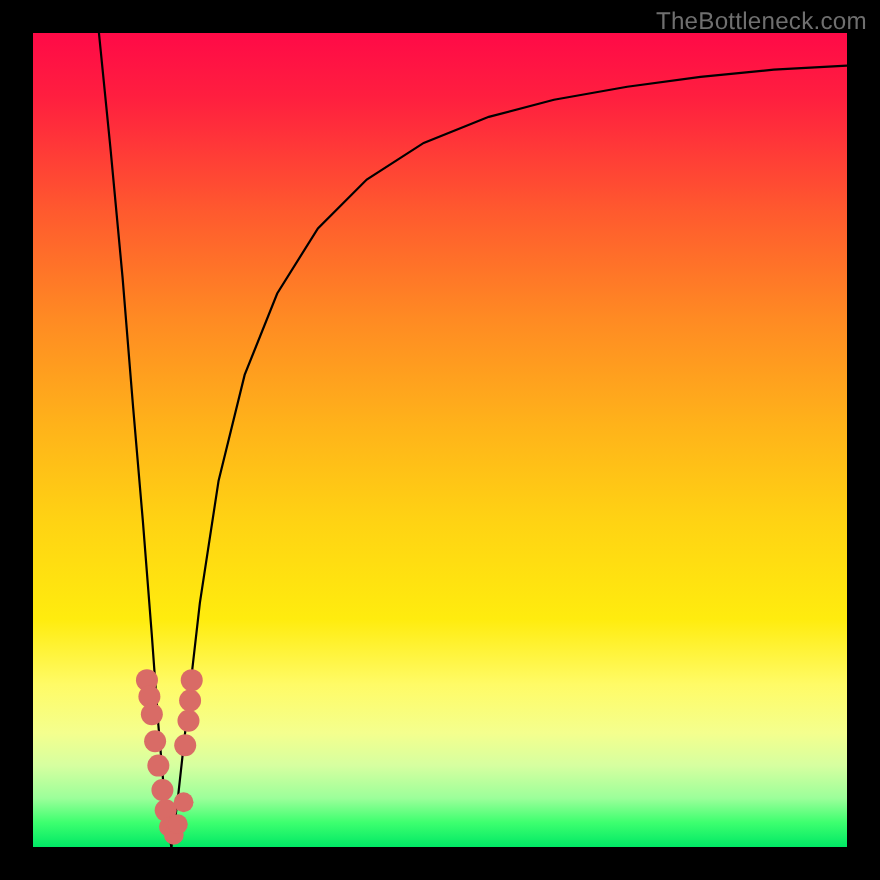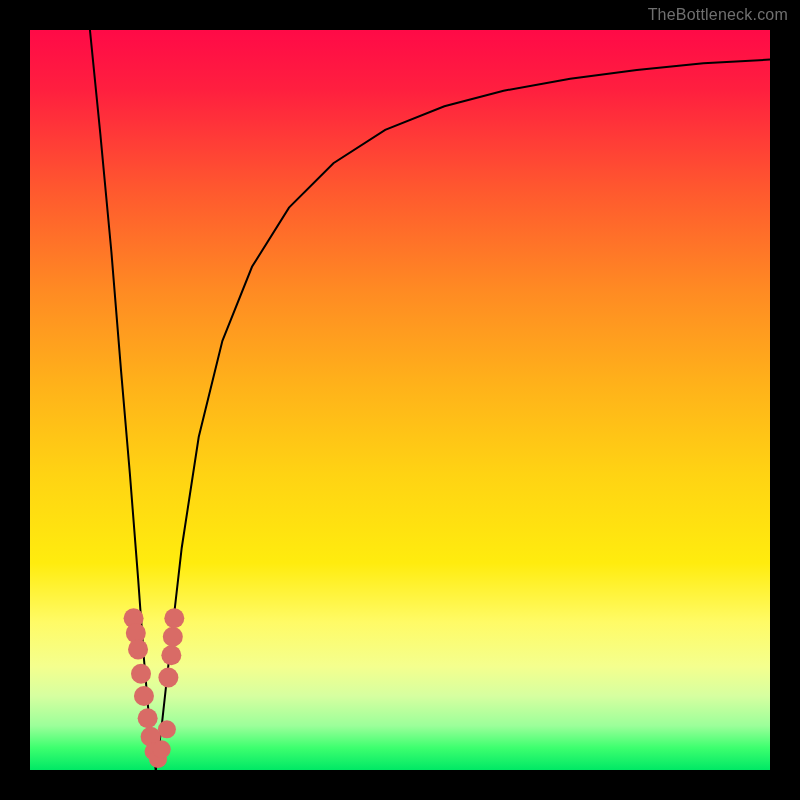--- a/index.html
+++ b/index.html
@@ -38,21 +38,21 @@
       #d6ffa0 90%,
       #9cff9a 94%,
       #3dff6f 97%,
       #00e865 100%);
   }
   .watermark {
     position: absolute;
     top: 6px;
     right: 12px;
     color: #6f6f6f;
-    font-size: 16px;
+    font-size: 22px;
     font-weight: 500;
     letter-spacing: 0.2px;
     user-select: none;
   }
   svg.overlay {
     position: absolute;
     left: 0;
     top: 0;
     width: 740px;
     height: 740px;

